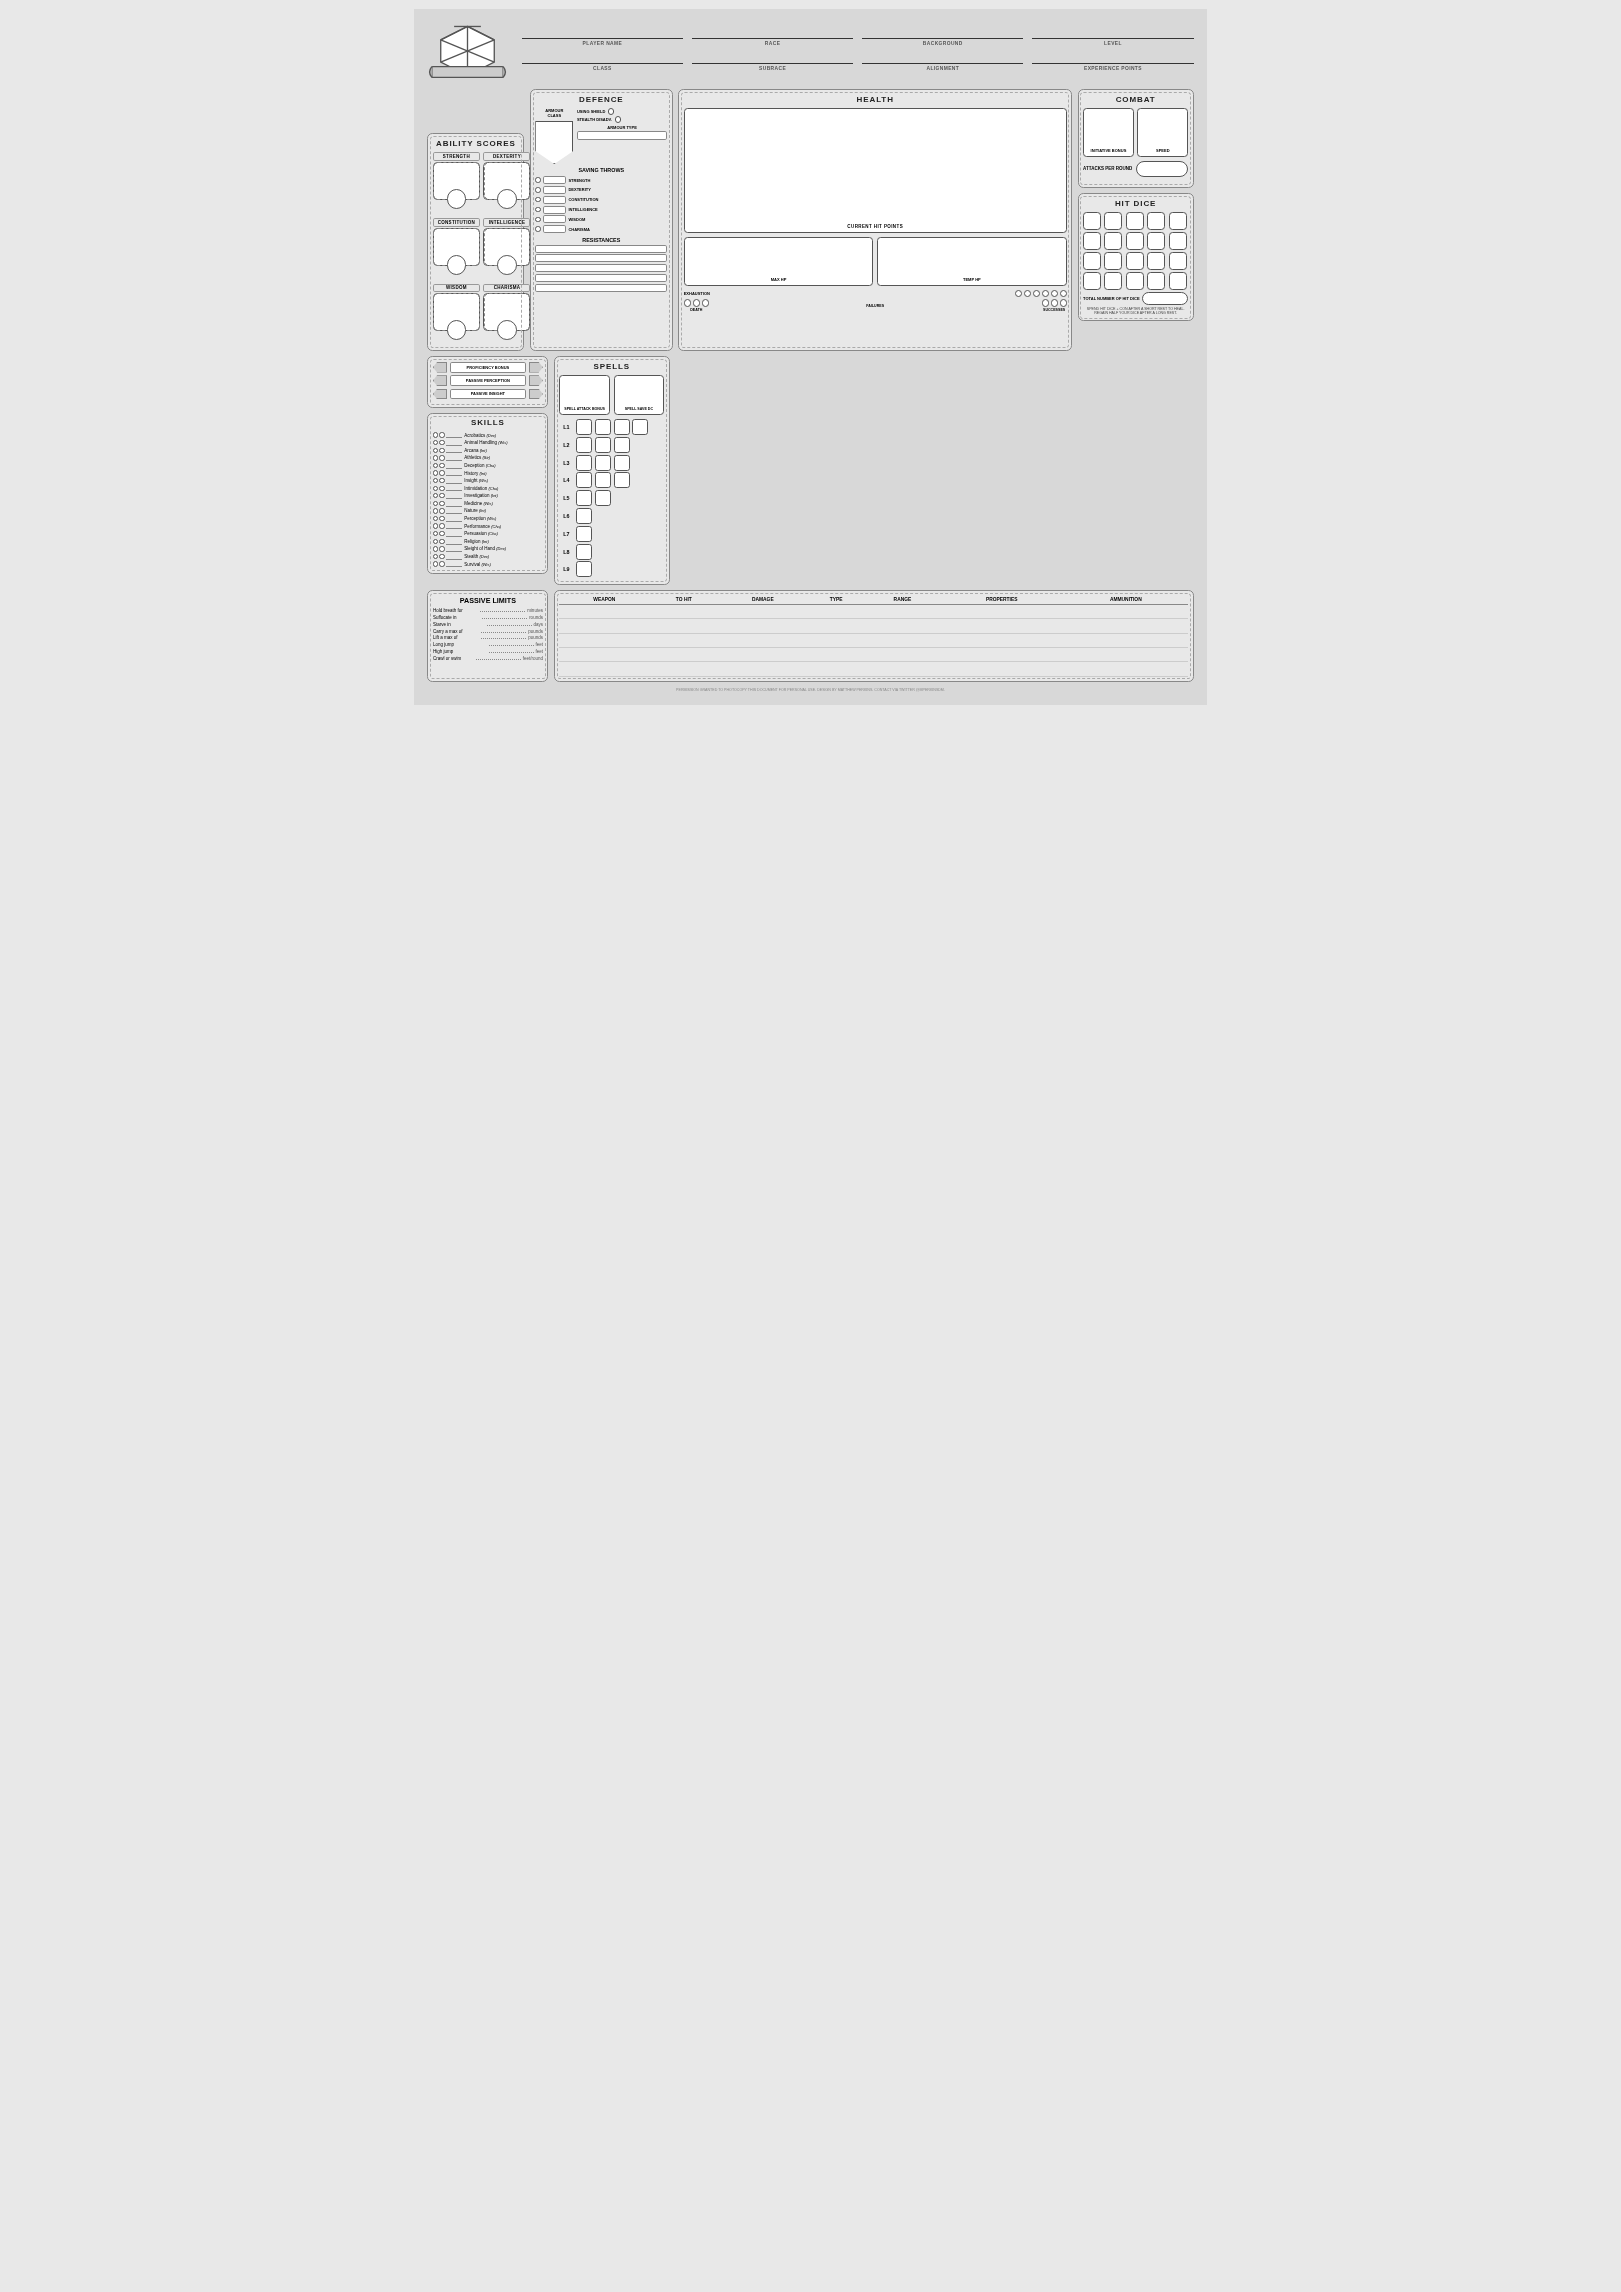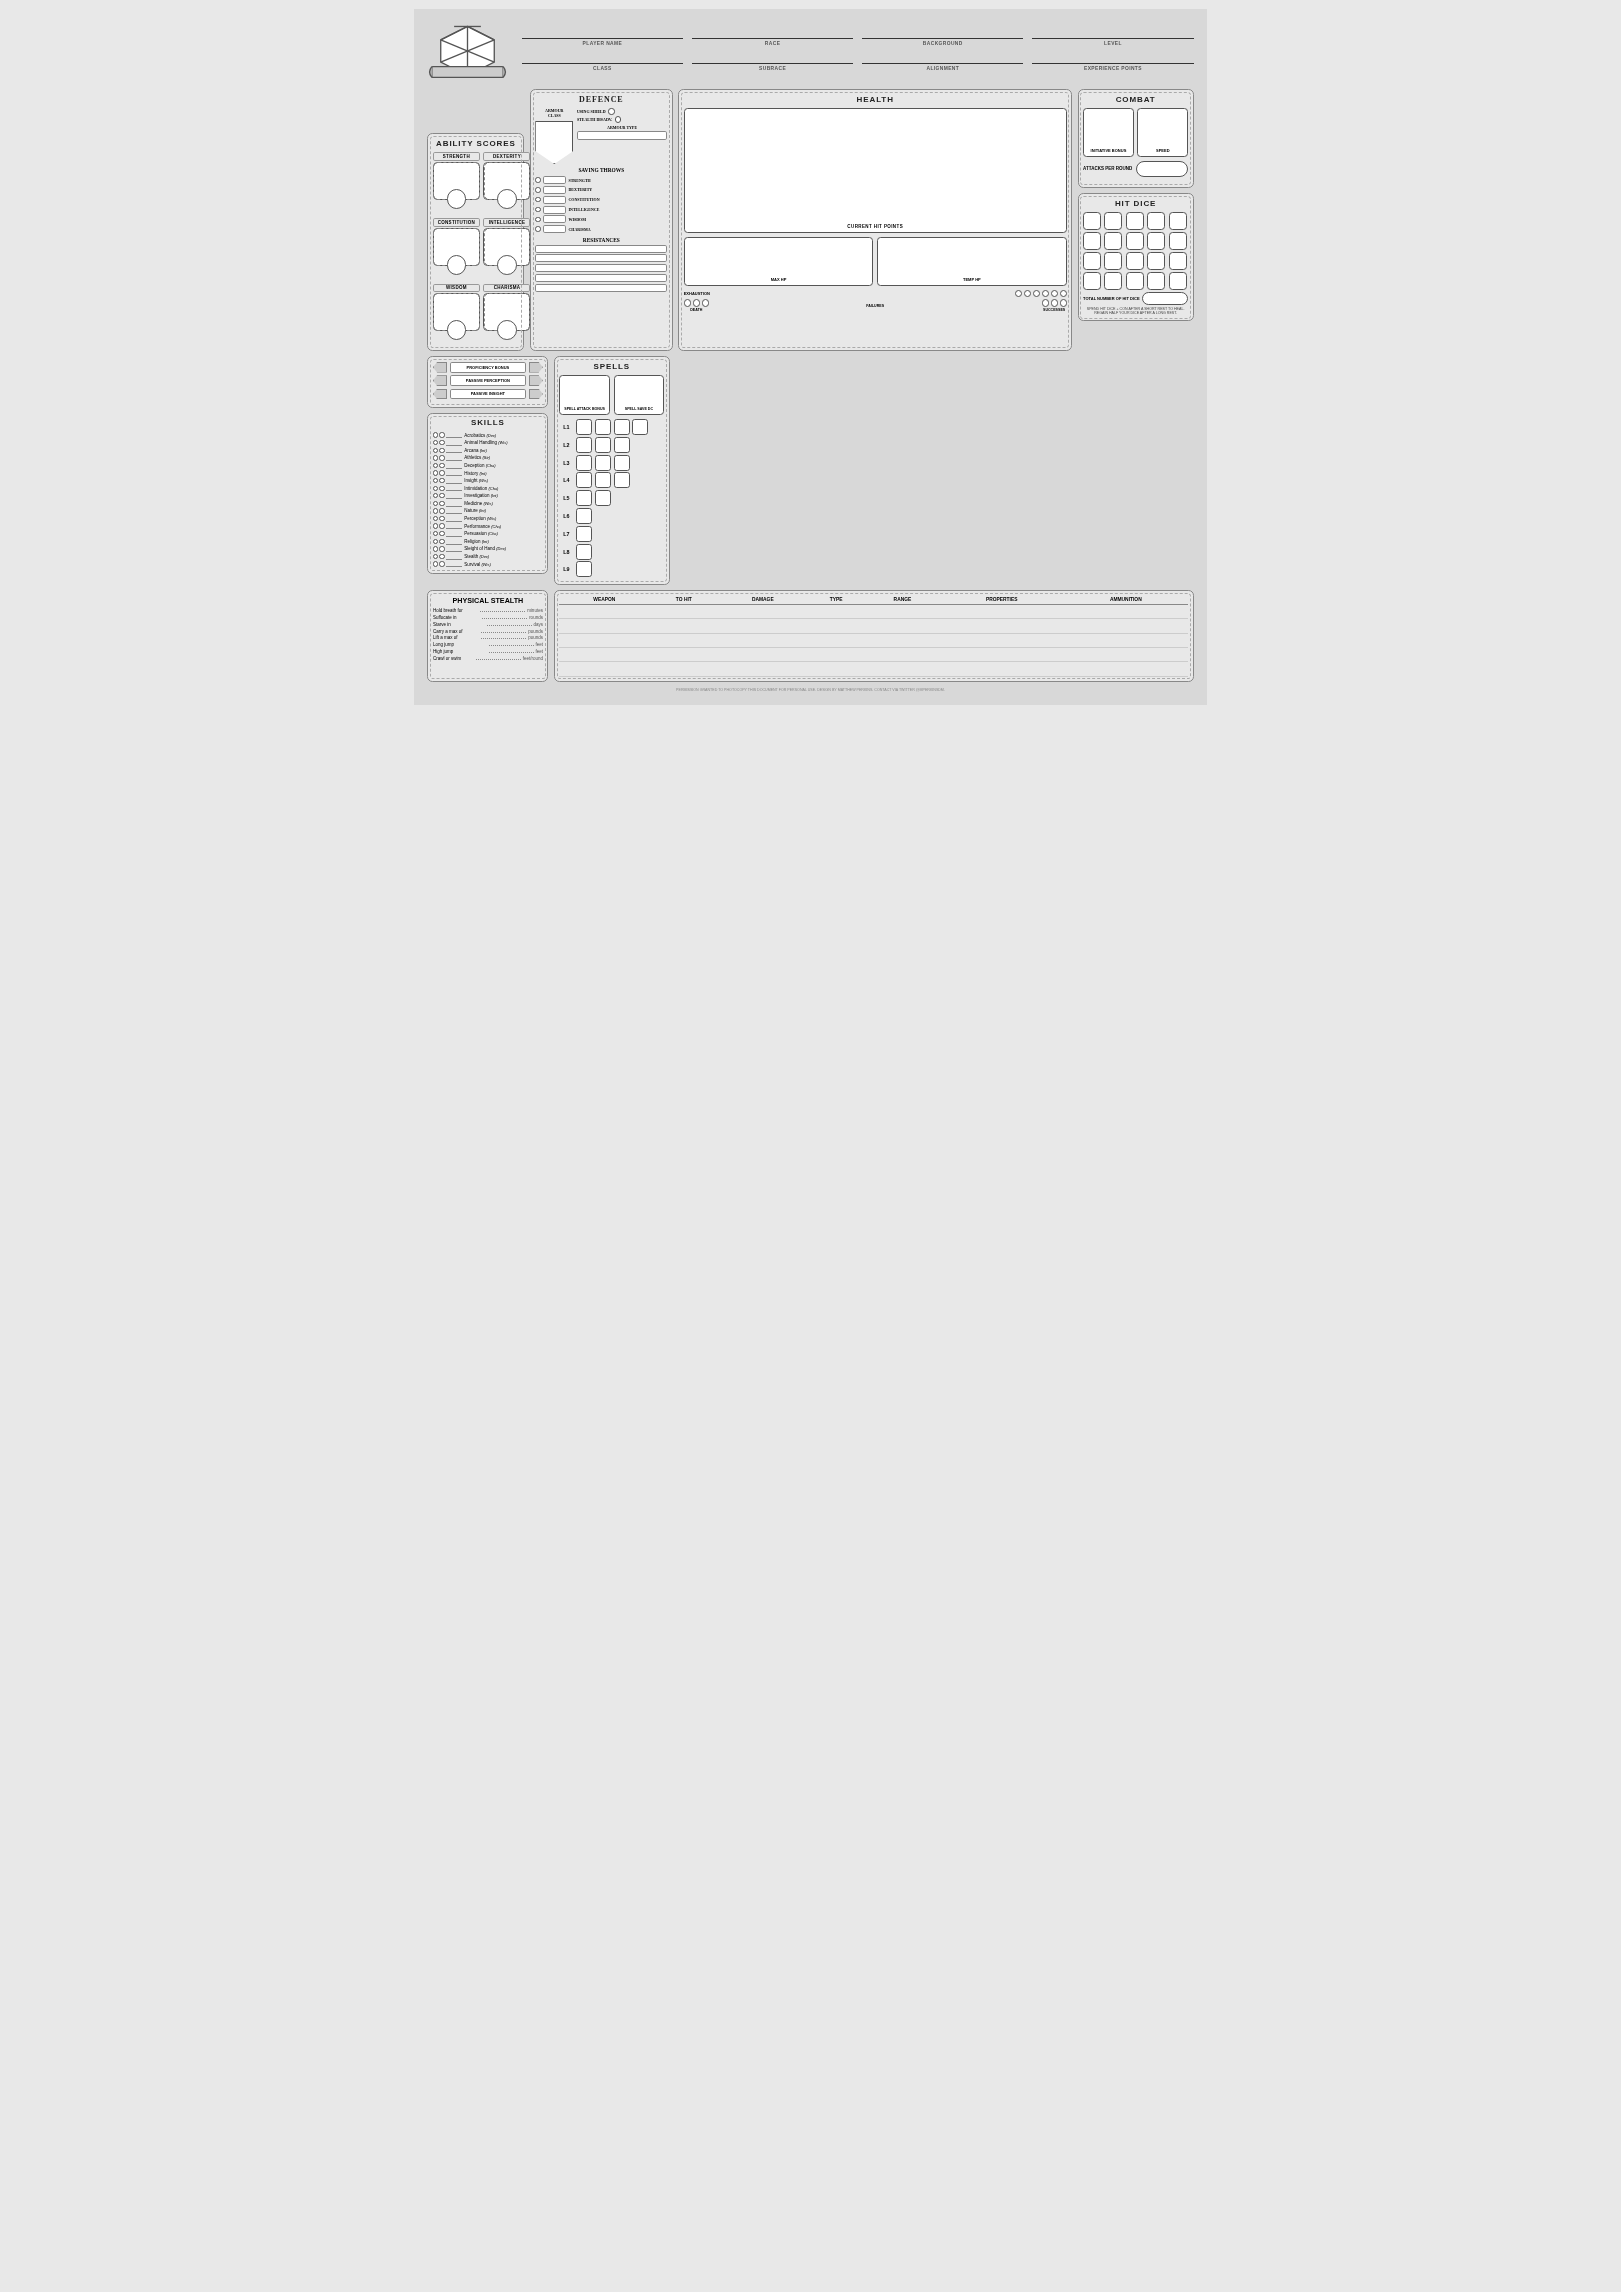--- a/index.html
+++ b/index.html
@@ -137,21 +137,20 @@
       border: 1.8px solid #555;
       background: white;
       position: absolute;
       bottom: -9.9px;
     }
 
     
     .defence-section {
       width: 143px;
       flex-shrink: 0;
-      font-family: Liberation Serif, serif;
     }
     .defence-top {
       display: flex;
       align-items: flex-start;
       gap: 3.6px;
       margin-bottom: 3.6px;
     }
     .shield-shape {
       width: 38px;
       height: 43px;
@@ -1128,21 +1127,21 @@
         <div class="spell-level-label">L9</div>
         <div class="spell-slot"></div>
       </div>
     </div>
 
   </div>
 
   <div class="main-row">
 
     <div class="section-box decorated-box" style="width:121px;flex-shrink:0;">
-      <div class="physical-title">PHYSICAL STEALTH</div>
+      <div class="physical-title">PASSIVE LIMITS</div>
       <div class="physical-row">
         <span class="physical-label">Hold breath for</span>
         <span class="physical-dotline"></span>
         <span class="physical-unit">minutes</span>
       </div>
       <div class="physical-row">
         <span class="physical-label">Suffocate in</span>
         <span class="physical-dotline"></span>
         <span class="physical-unit">rounds</span>
       </div>

